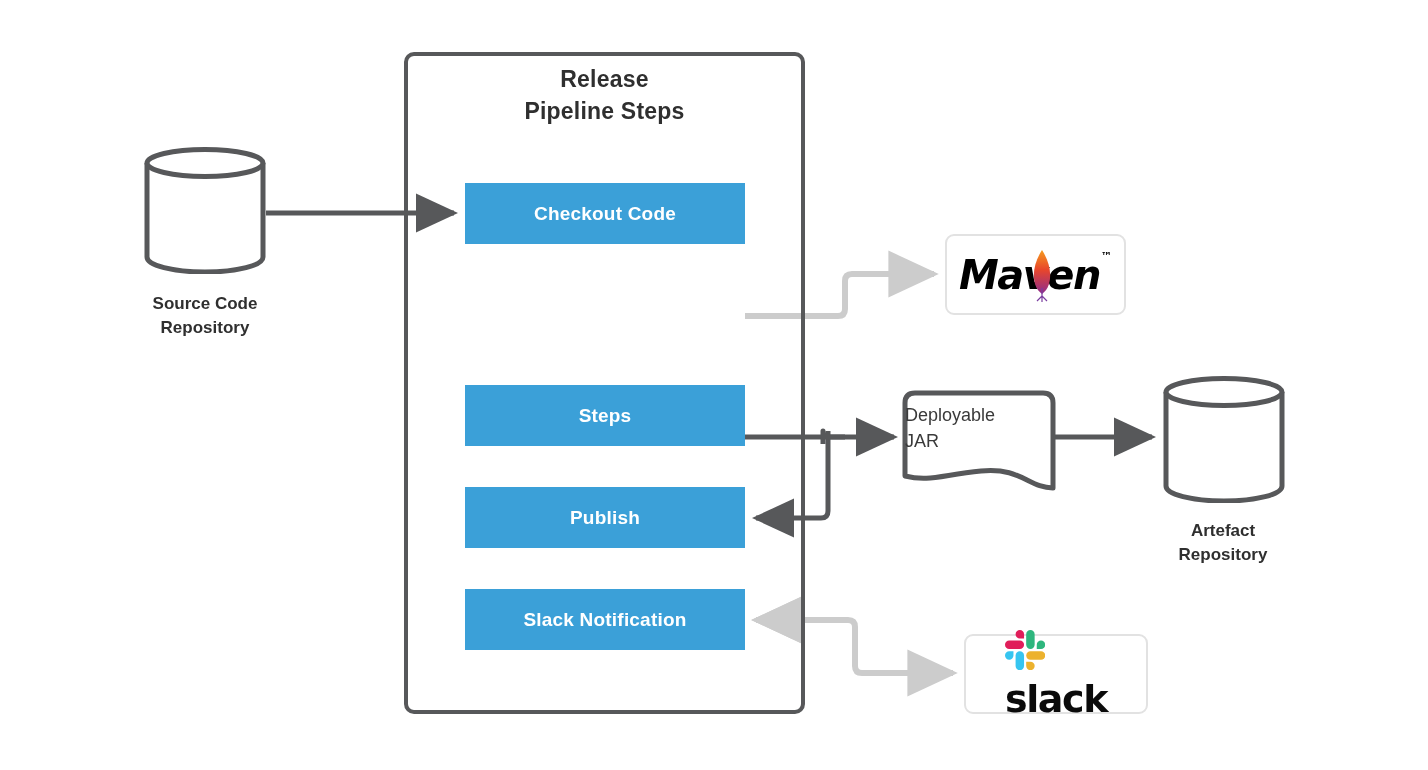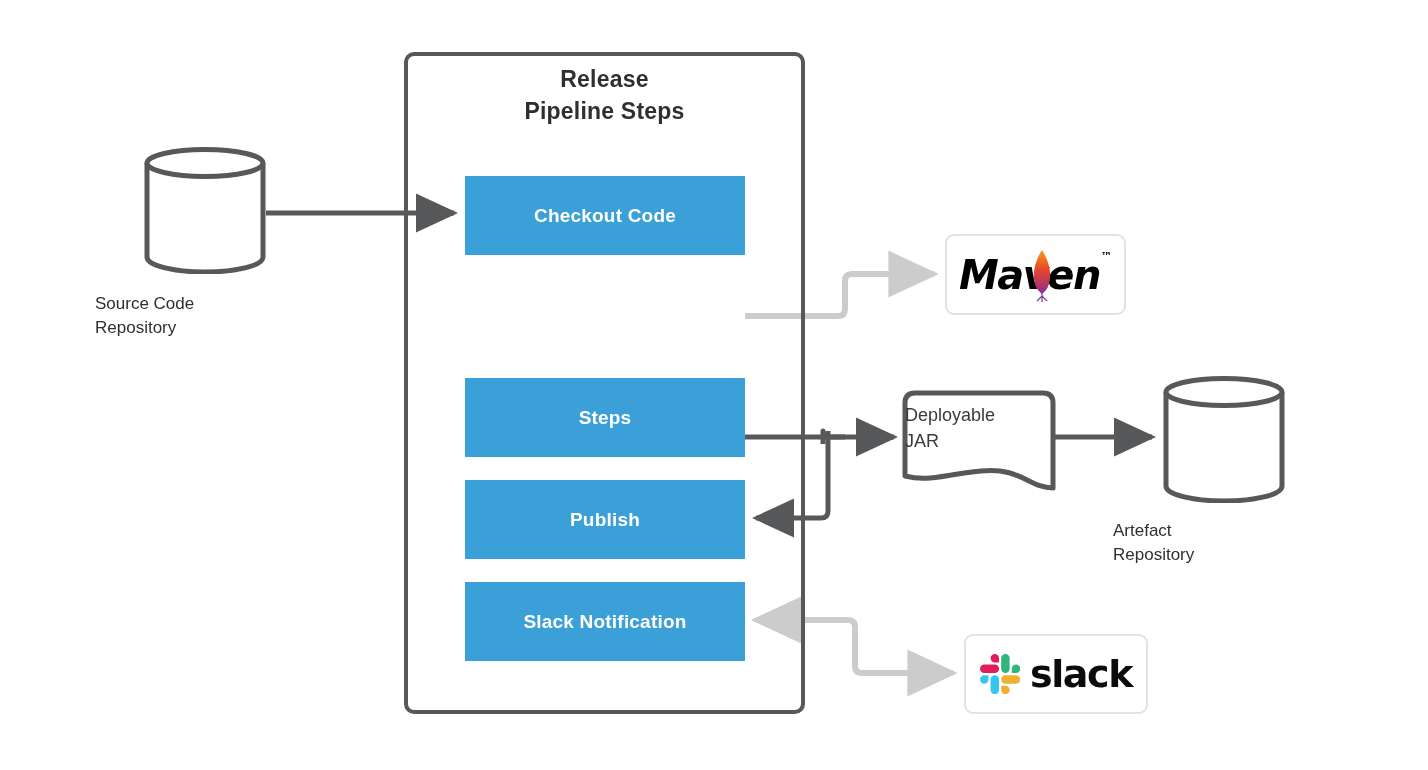--- a/index.html
+++ b/index.html
@@ -51,46 +51,47 @@
     line-height: 1.38;
     letter-spacing: 0.2px;
     white-space: pre-line;
   }
 
   
   .step {
     position: absolute;
     left: 465px;
     width: 280px;
-    height: 79px;
+    height: 61px;
     background: #3BA0D8;
     color: #ffffff;
     font-size: 19px;
     font-weight: bold;
     display: flex;
     align-items: center;
     justify-content: center;
     letter-spacing: 0.2px;
     box-sizing: border-box;
+    margin-top: 7px;
   }
   .step-0 { top: 176px; }
   .step-1 { top: 277px; }
   .step-2 { top: 378px; }
   .step-3 { top: 480px; }
   .step-4 { top: 582px; }
 
   
   .cylinder {
     position: absolute;
   }
   .cyl-label {
     position: absolute;
-    text-align: left;
+    text-align: center;
     font-size: 17px;
-    font-weight: normal;
+    font-weight: bold;
     color: #2F2F2F;
     line-height: 1.42;
     white-space: pre-line;
   }
   #source-cyl { left: 142px; top: 146px; }
   #source-label { left: 95px; top: 292px; width: 220px; }
   #artefact-cyl { left: 1161px; top: 375px; }
   #artefact-label { left: 1113px; top: 519px; width: 220px; }
 
   
@@ -161,22 +162,22 @@
   .maven-feather {
     position: absolute;
     left: 72px;
     top: 14px;
     width: 22px;
     height: 52px;
     pointer-events: none;
   }
   .slack-wrap {
     display: flex;
-    align-items: center;
     gap: 10px;
+    flex-direction: column;
   }
   .slack-text {
     font-family: "DejaVu Sans", sans-serif;
     font-size: 38px;
     font-weight: bold;
     color: #0B0B0B;
     letter-spacing: -1.4px;
     line-height: 1;
   }
 </style>

